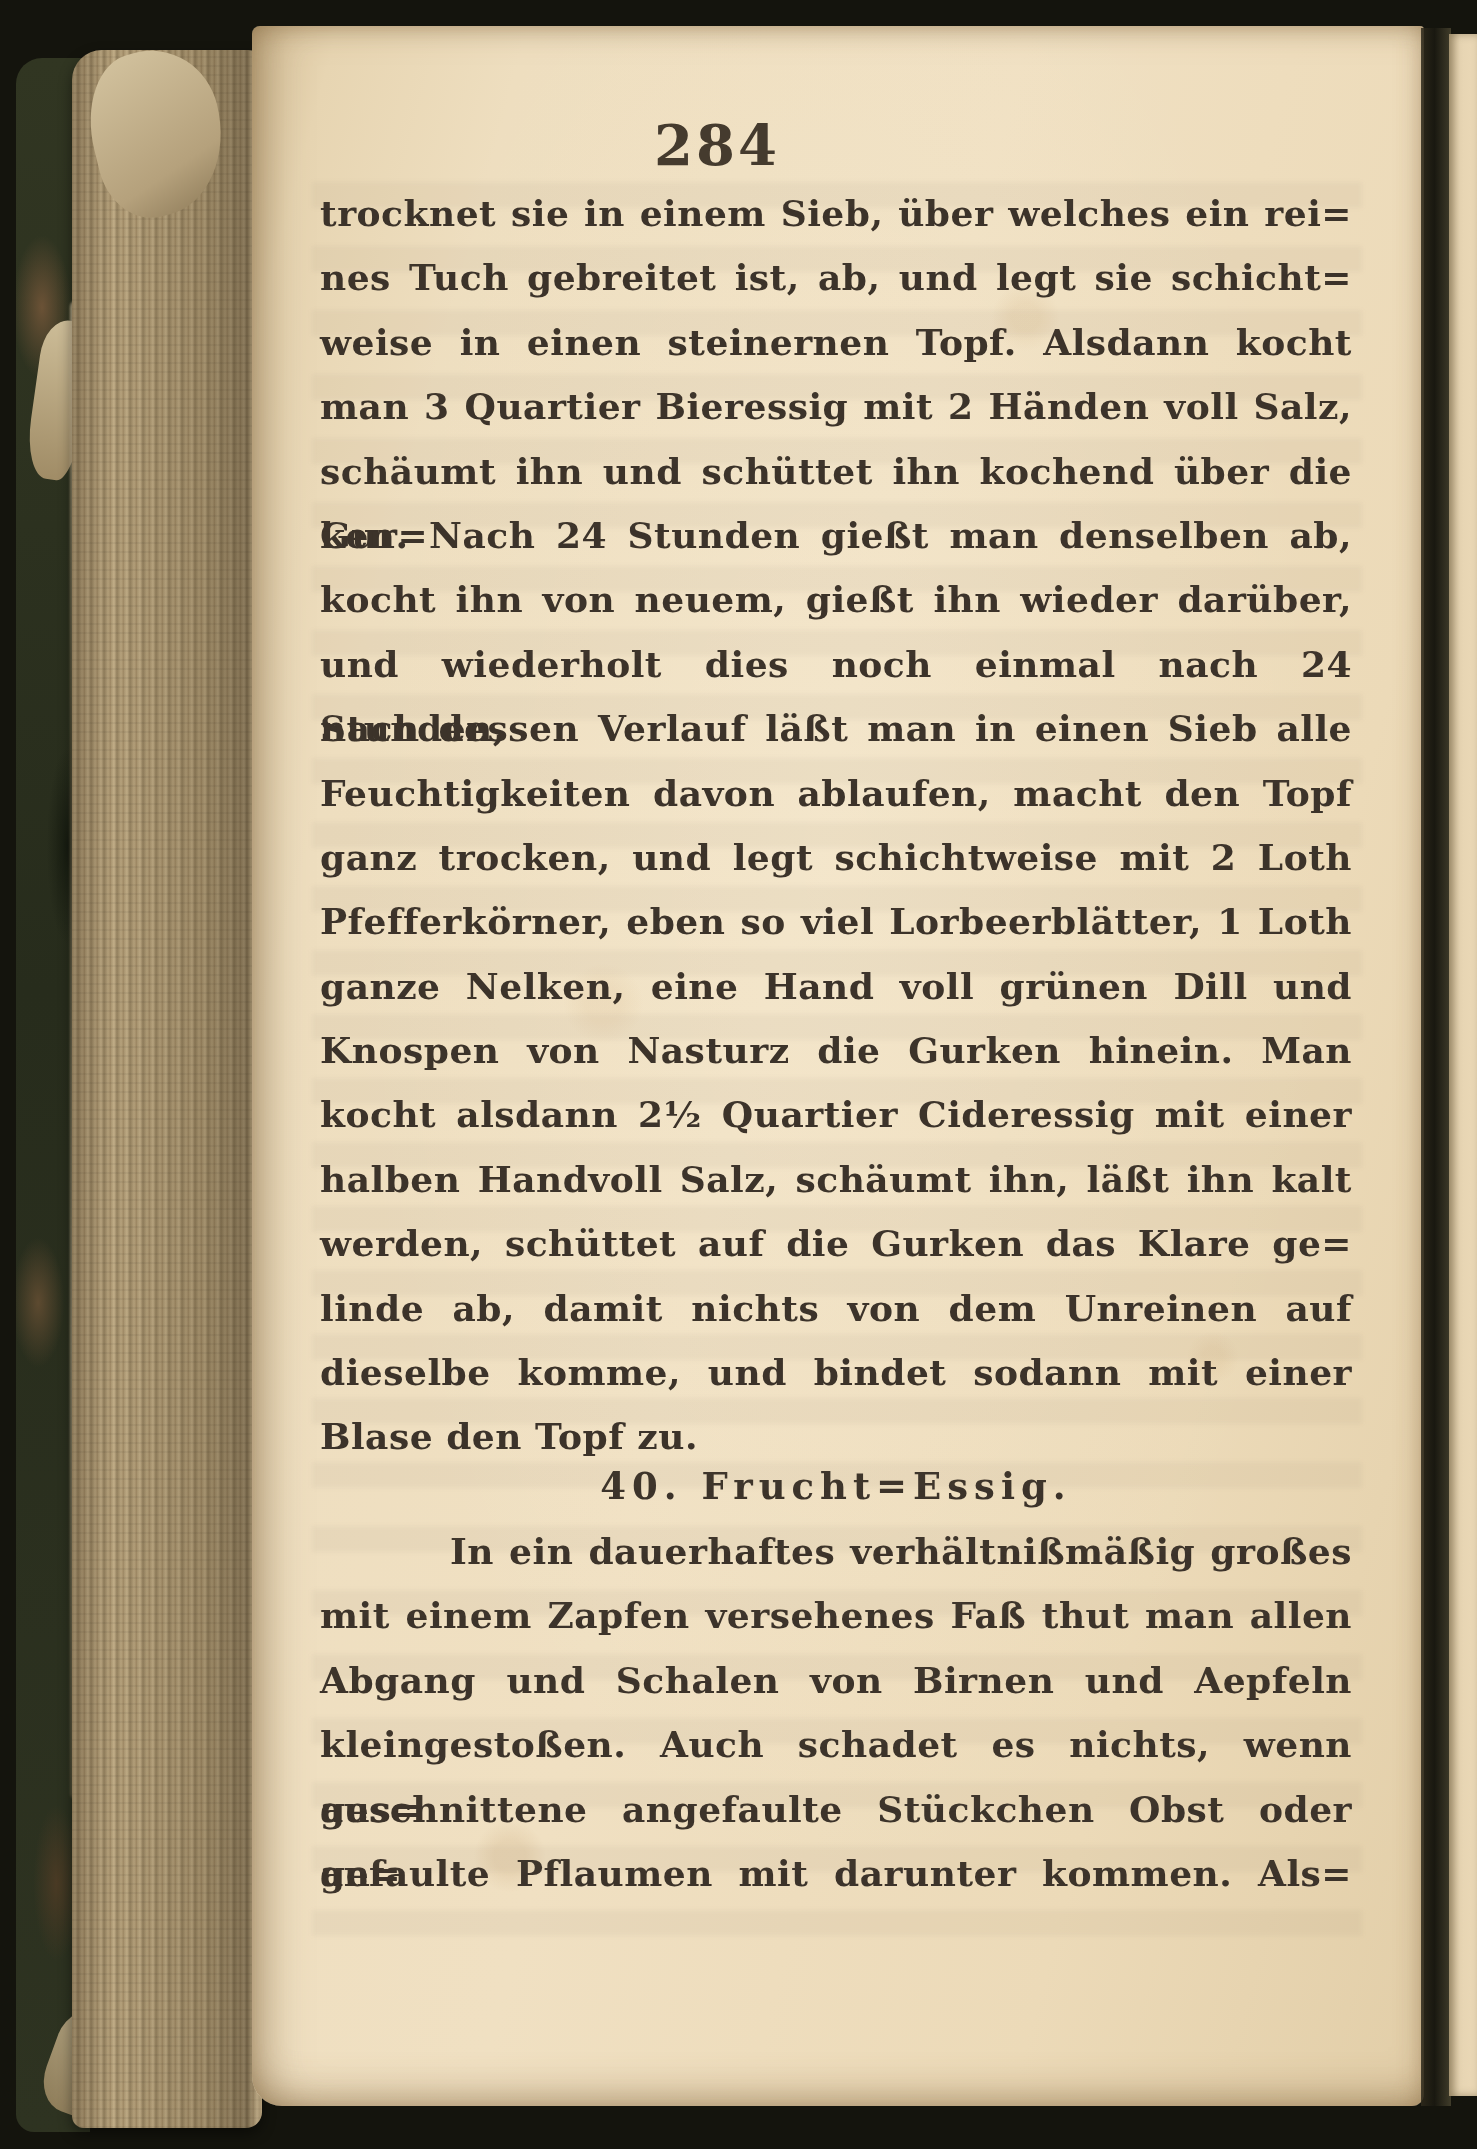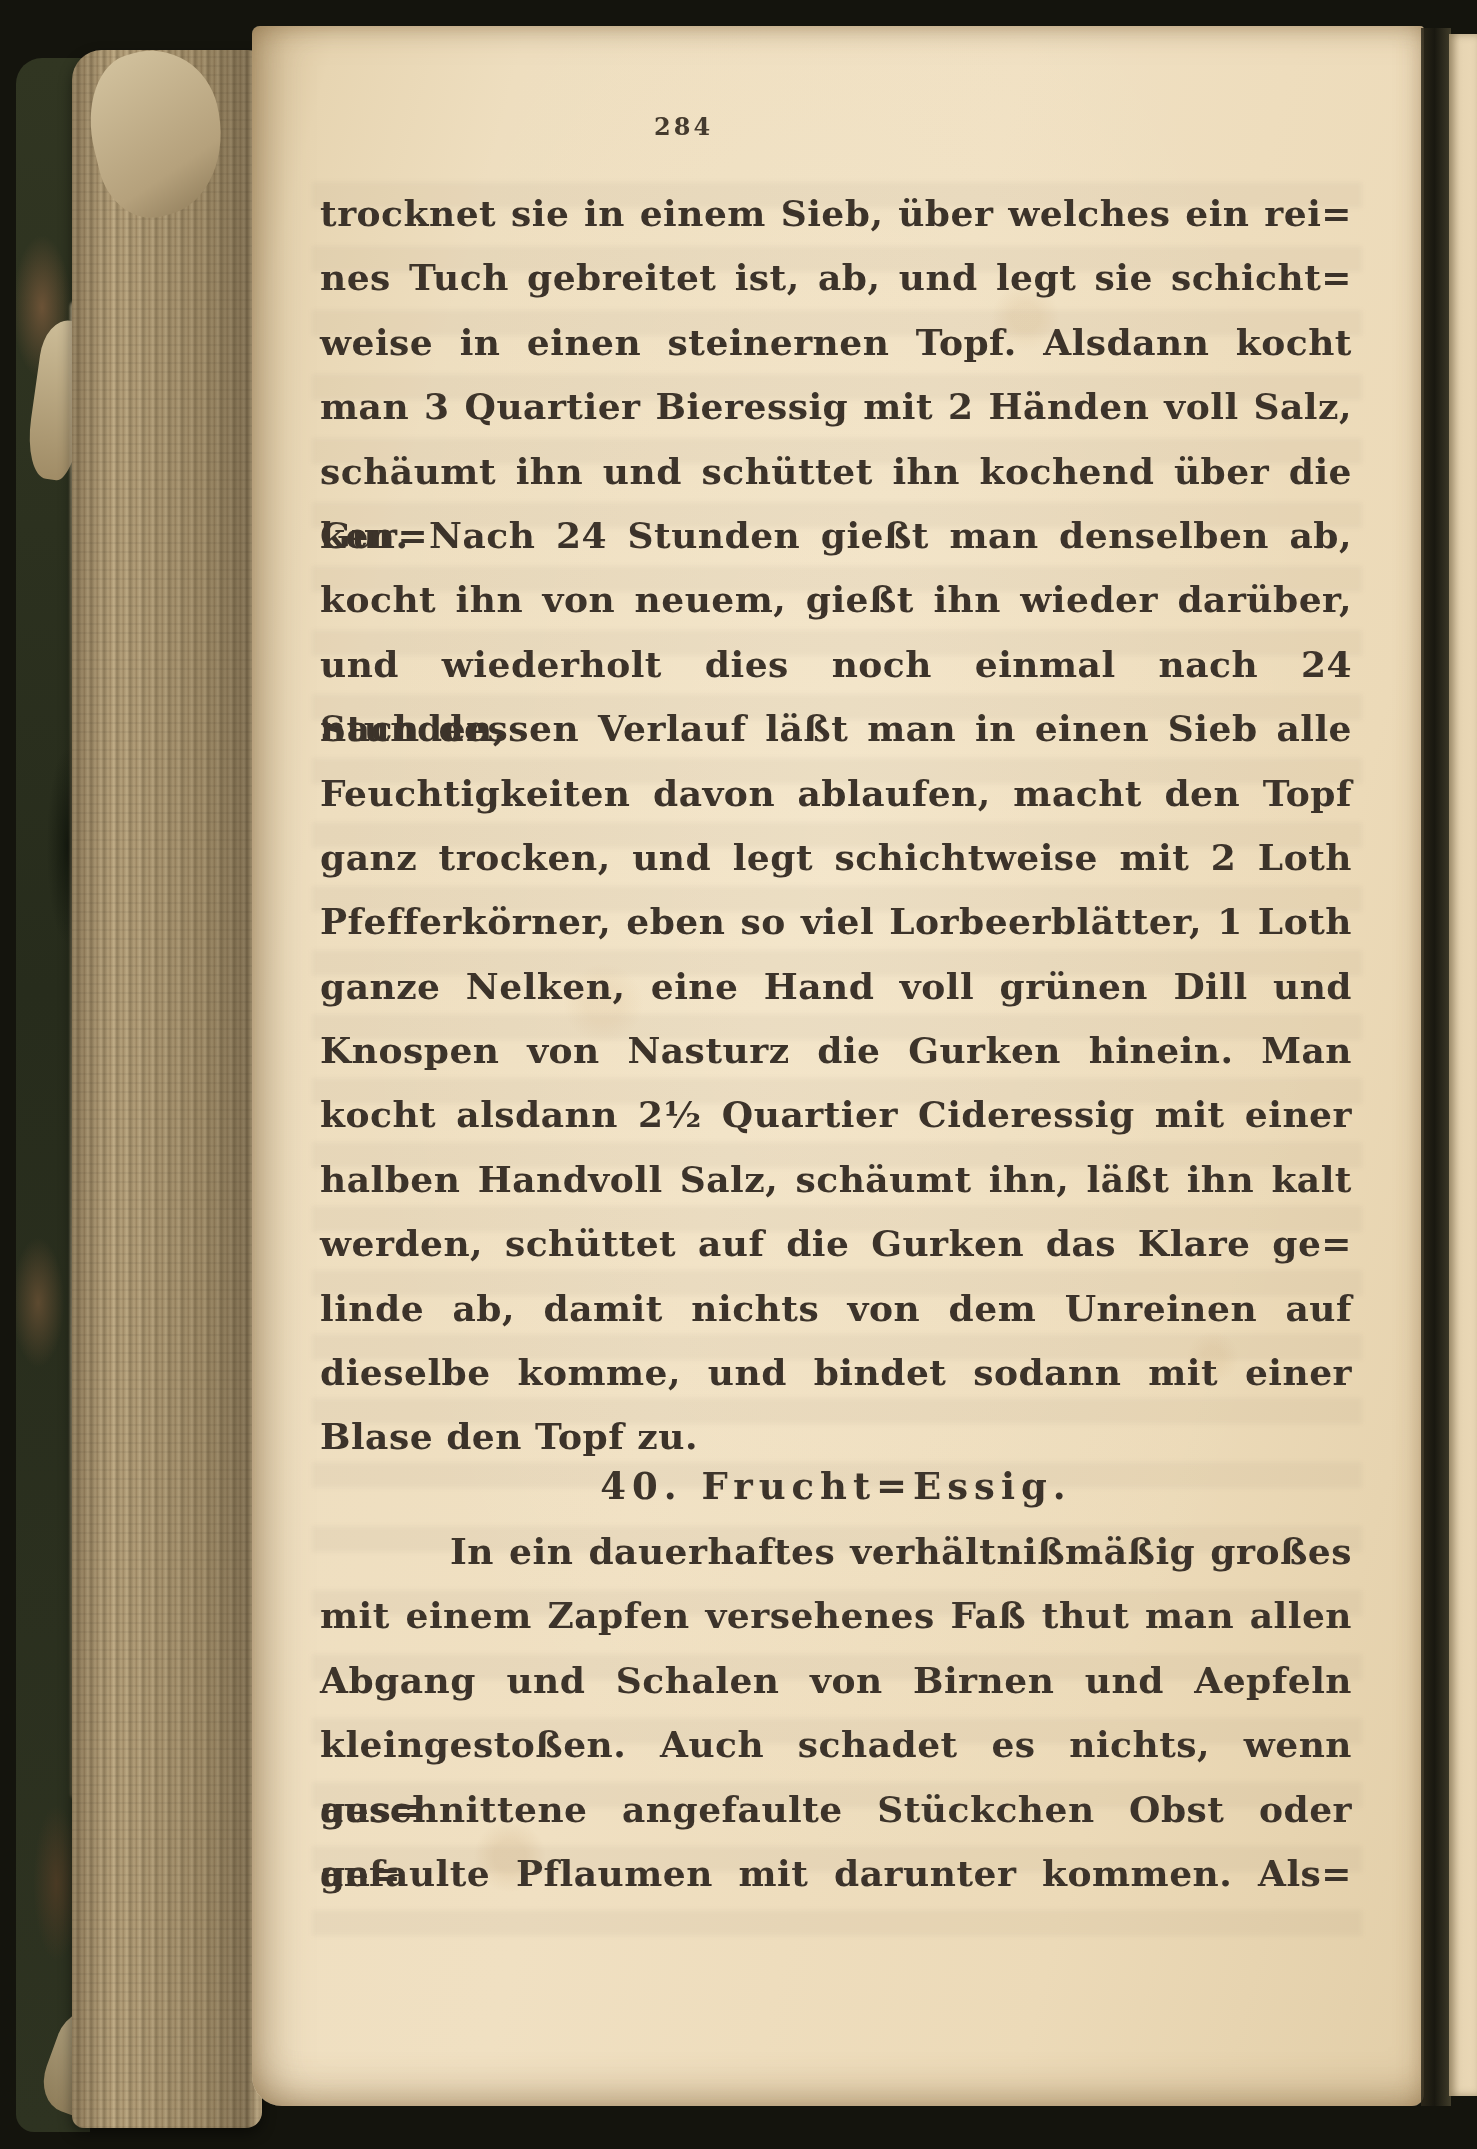--- a/index.html
+++ b/index.html
@@ -76,21 +76,21 @@
   }
   
   .page::after{
     content:"";position:absolute;left:60px;top:150px;width:1050px;height:1760px;
     background:repeating-linear-gradient(0deg, rgba(110,100,85,.055) 0 26px, rgba(110,100,85,0) 26px 64px);
     filter:blur(2px);pointer-events:none;
   }
 
   .page-number{
     position:absolute;left:402px;top:86px;
-    font-size:24px;letter-spacing:3px;color:#453b2e;font-weight:700;
+    font-size:56px;letter-spacing:3px;color:#453b2e;font-weight:700;
   }
 
   .body-text{
     position:absolute;left:68px;top:155px;width:1032px;color:#3c332a;
   }
   .line{
     height:64.4px;line-height:64.4px;font-size:36px;font-weight:700;
     text-align:justify;text-align-last:justify;white-space:normal;
     letter-spacing:.5px;
   }

